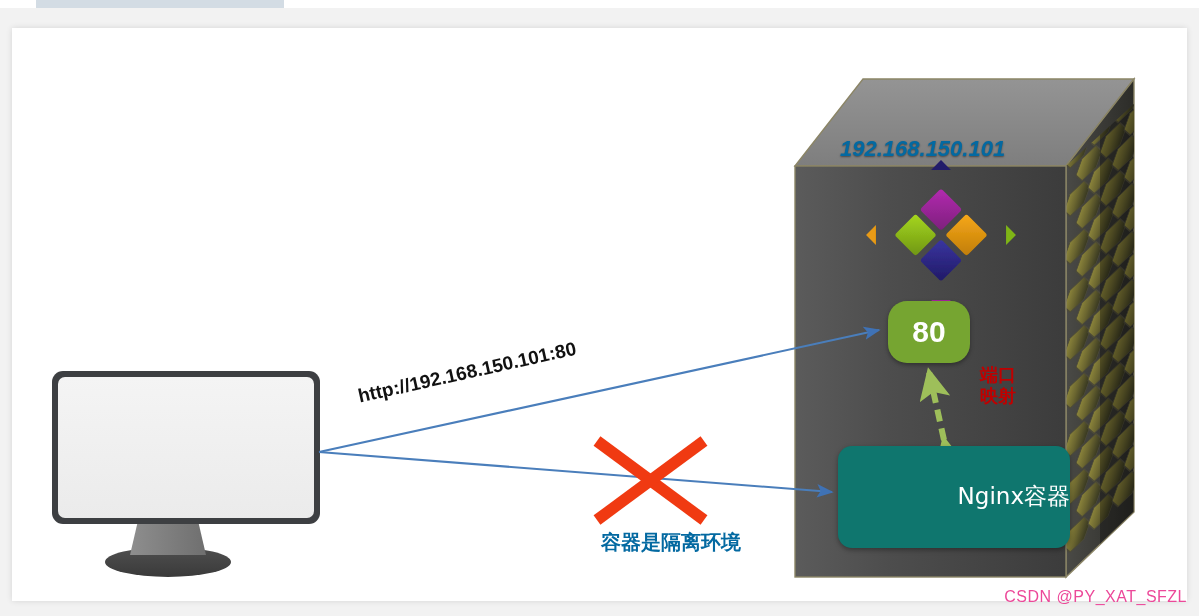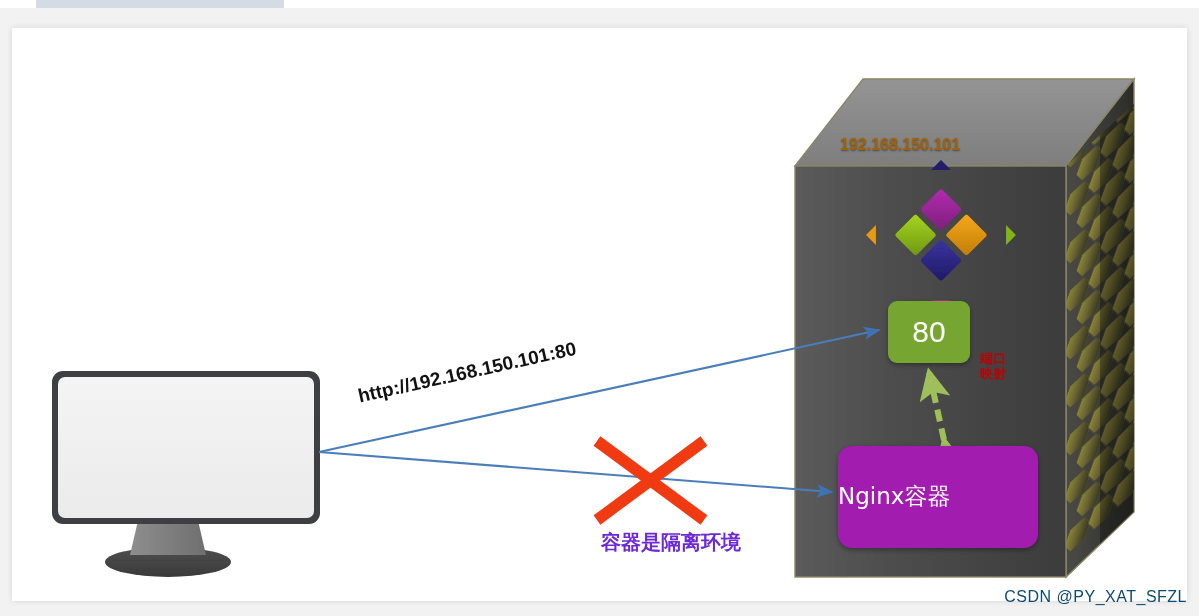--- a/index.html
+++ b/index.html
@@ -40,21 +40,21 @@
     position: absolute;
     left: 0; top: 0;
     width: 1199px; height: 616px;
   }
   .watermark {
     position: absolute;
     right: 12px;
     top: 588px;
     font-family: "Liberation Sans", "DejaVu Sans", sans-serif;
     font-size: 16px;
-    color: #0c4a6e;
+    color: #ec4899;
     letter-spacing: 0.5px;
     white-space: nowrap;
     user-select: none;
   }
   .url-label {
     position: absolute;
     left: 356px;
     top: 386px;
     transform: rotate(-12.5deg);
     transform-origin: left top;
@@ -64,74 +64,77 @@
     color: #111111;
     white-space: nowrap;
   }
   .warn-text {
     position: absolute;
     left: 601px;
     top: 530px;
     font-family: "DejaVu Sans", "Liberation Sans", sans-serif;
     font-size: 20px;
     font-weight: bold;
-    color: #6d28d9;
+    color: #0369a1;
     line-height: 1.22;
     white-space: nowrap;
   }
   .map-text {
     position: absolute;
     left: 980px;
-    top: 351px;
+    top: 364px;
     font-family: "DejaVu Sans", "Liberation Sans", sans-serif;
-    font-size: 13px;
+    font-size: 18px;
     font-weight: bold;
     color: #c00000;
     line-height: 1.18;
     text-align: center;
     white-space: nowrap;
   }
   .ip-label {
     position: absolute;
     left: 840px;
     top: 136px;
     font-family: "Liberation Sans", "DejaVu Sans", sans-serif;
-    font-weight: bold;
-    font-size: 16px;
-    color: #a16207;
+    font-style: italic;
+    font-weight: bold;
+    font-size: 22px;
+    color: #0369a1;
     text-shadow: 0 1px 2px rgba(0,0,0,0.45);
     white-space: nowrap;
   }
   .port-box {
     position: absolute;
     left: 888px; top: 301px;
     width: 82px; height: 62px;
     background: #76a531;
-    border-radius: 9px;
+    border-radius: 19px;
     display: flex;
     align-items: center;
     justify-content: center;
     box-shadow: 0 2px 4px rgba(0,0,0,0.35);
+    font-weight: bold;
   }
   .port-box span {
     font-family: "Liberation Sans", "DejaVu Sans", sans-serif;
     font-size: 30px;
     color: #ffffff;
   }
   .nginx-box {
     position: absolute;
     left: 838px; top: 446px;
     width: 200px; height: 102px;
-    background: #a21caf;
+    background: #0f766e;
     border-radius: 14px;
     display: flex;
     flex-direction: column;
-    align-items: flex-start;
+    align-items: flex-end;
     justify-content: center;
     box-shadow: 0 2px 5px rgba(0,0,0,0.35);
+    padding-left: 32px;
   }
   .nginx-box .line {
     font-family: "DejaVu Sans", "Liberation Sans", sans-serif;
     font-size: 23px;
     color: #ffffff;
     line-height: 1.45;
     white-space: nowrap;
   }
 </style>
 </head>

